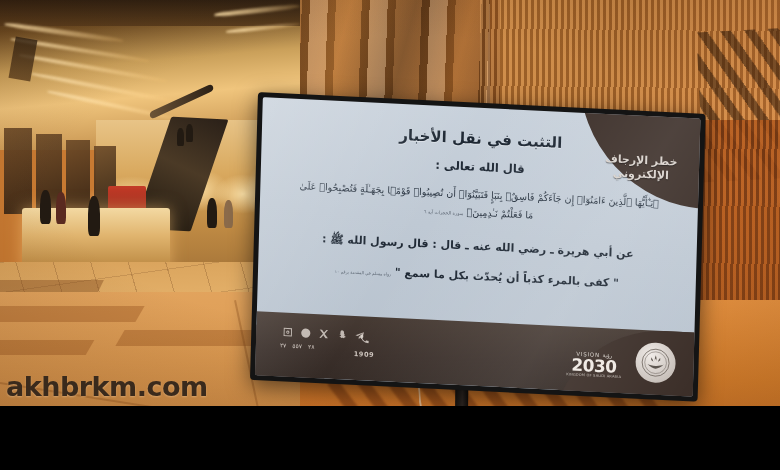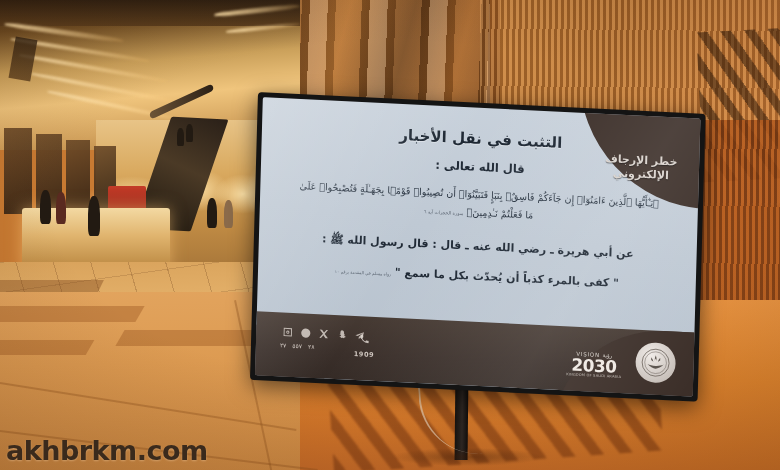--- a/index.html
+++ b/index.html
@@ -1,19 +1,19 @@
 <!DOCTYPE html>
 <html lang="ar"><head>
 <meta charset="utf-8">
 <style>
   html,body{margin:0;padding:0;background:#000;}
   body{font-family:"DejaVu Sans","Liberation Sans",sans-serif;}
 
   #stage{
-    position:relative;width:780px;height:470px;overflow:hidden;
+    position:relative;width:780px;height:406px;overflow:hidden;
     background:#c87a32;
   }
 
   
   .scene{position:absolute;inset:0;overflow:hidden;}
 
   
   .ceiling{
     position:absolute;left:0;top:0;width:300px;height:150px;
     background:

